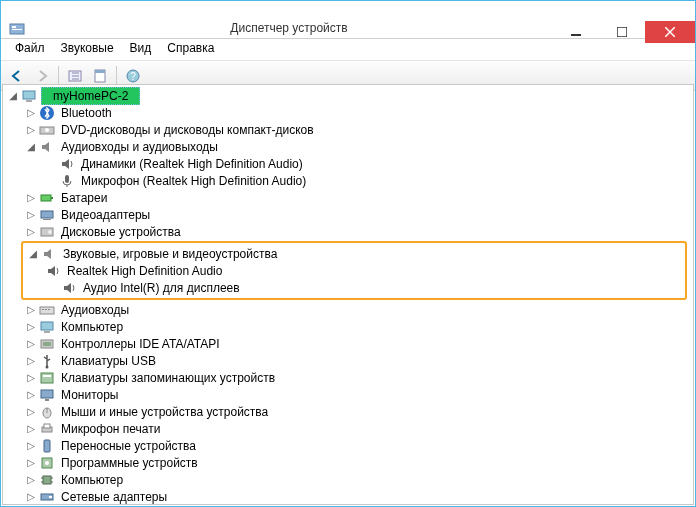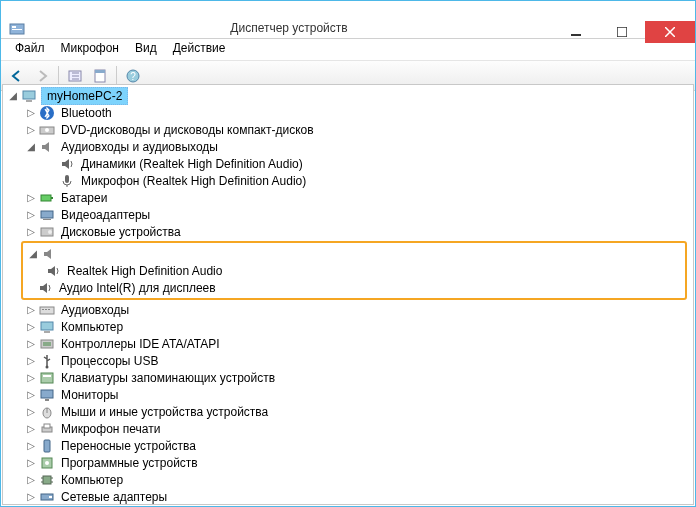--- a/index.html
+++ b/index.html
@@ -21,21 +21,21 @@
 .toolbar .tbtn { width: 24px; height: 24px; border: 1px solid transparent; display: flex; align-items: center; justify-content: center; border-radius: 2px; }
 .toolbar .sep { width: 1px; height: 20px; background: #ccc; margin: 0 3px; }
 
 .tree-wrap { position: absolute; top: 84px; left: 2px; right: 2px; bottom: 2px; border: 1px solid #c8c8c8; background: #fff; overflow-y: scroll; overflow-x: auto; }
 .tree { padding: 2px 0 2px 2px; font-size: 12px; line-height: 16px; color: #000; }
 .node { display: flex; align-items: center; height: 17px; white-space: nowrap; }
 .toggle { width: 12px; height: 12px; display: inline-flex; align-items: center; justify-content: center; font-size: 10px; color: #666; margin-right: 2px; cursor: default; }
 .toggle.none { visibility: hidden; }
 .icon { width: 16px; height: 16px; margin-right: 4px; display: inline-flex; align-items: center; justify-content: center; flex-shrink: 0; }
 .label { padding: 0 2px; }
-.label.sel { background: #7dd3fc; border: 1px dotted #7ab7e8; padding: 0 5px; }
+.label.sel { background: #22c55e; border: 1px dotted #7ab7e8; padding: 0 11px; }
 .ind0 { padding-left: 2px; }
 .ind1 { padding-left: 20px; }
 .ind2 { padding-left: 40px; }
 
 .highlight { border: 2px solid #f5a623; border-radius: 3px; margin: 1px 6px 1px 16px; padding: 2px 0; }
 
 ::-webkit-scrollbar { width: 17px; }
 ::-webkit-scrollbar-track { background: #f0f0f0; }
 ::-webkit-scrollbar-thumb { background: #cdcdcd; border: 1px solid #aaa; }
 ::-webkit-scrollbar-button { background: #f0f0f0; height: 17px; border: 1px solid #ccc; }
@@ -67,23 +67,23 @@
         <svg width="10" height="10">
           <line x1="0" y1="0" x2="10" y2="10" stroke="#fff" stroke-width="1.5"></line>
           <line x1="10" y1="0" x2="0" y2="10" stroke="#fff" stroke-width="1.5"></line>
         </svg>
       </div>
   </div>
 </div>
 
 <div class="menubar">
   <span class="mi">Файл</span>
-  <span class="mi">Микрофон</span>
+  <span class="mi">Звуковые</span>
   <span class="mi">Вид</span>
-  <span class="mi">Действие</span>
+  <span class="mi">Справка</span>
 </div>
 
 <div class="toolbar">
   <div class="tbtn">
       <svg width="14" height="14">
         <path d="M9 2 L3 7 L9 12" fill="none" stroke="#069" stroke-width="2"></path>
       </svg>
     </div>
   <div class="tbtn">
       <svg width="14" height="14">
@@ -217,32 +217,33 @@
     </div>
 
     <div class="highlight">
       <div class="node" style="padding-left:4px">
         <span class="toggle">◢</span>
         <span class="icon">
             <svg width="16" height="16">
               <path d="M3 6 L6 6 L10 3 L10 13 L6 10 L3 10 Z" fill="#888"></path>
             </svg>
           </span>
+        <span class="label">Звуковые, игровые и видеоустройства</span>
       </div>
       <div class="node" style="padding-left:8px">
         <span class="toggle none">▷</span>
         <span class="icon">
             <svg width="16" height="16">
               <path d="M3 6 L6 6 L10 3 L10 13 L6 10 L3 10 Z" fill="#666"></path>
               <path d="M12 5 Q14 8 12 11" fill="none" stroke="#666"></path>
             </svg>
           </span>
         <span class="label">Realtek High Definition Audio</span>
       </div>
-      <div class="node" style="">
+      <div class="node" style="padding-left:24px">
         <span class="toggle none">▷</span>
         <span class="icon">
             <svg width="16" height="16">
               <path d="M3 6 L6 6 L10 3 L10 13 L6 10 L3 10 Z" fill="#666"></path>
               <path d="M12 5 Q14 8 12 11" fill="none" stroke="#666"></path>
             </svg>
           </span>
         <span class="label">Аудио Intel(R) для дисплеев</span>
       </div>
     </div>
@@ -283,21 +284,21 @@
     </div>
 
     <div class="node ind1">
       <span class="toggle">▷</span>
       <span class="icon">
           <svg width="16" height="16">
             <path d="M8 2 L8 14 M8 6 L5 4 M8 8 L11 6" stroke="#555" fill="none" stroke-width="1.5"></path>
             <circle cx="8" cy="14" r="1.5" fill="#555"></circle>
           </svg>
         </span>
-      <span class="label">Процессоры USB</span>
+      <span class="label">Клавиатуры USB</span>
     </div>
 
     <div class="node ind1">
       <span class="toggle">▷</span>
       <span class="icon">
           <svg width="16" height="16">
             <rect x="2" y="3" width="12" height="10" fill="#aca" stroke="#585"></rect>
             <rect x="4" y="5" width="8" height="2" fill="#fff"></rect>
           </svg>
         </span>

